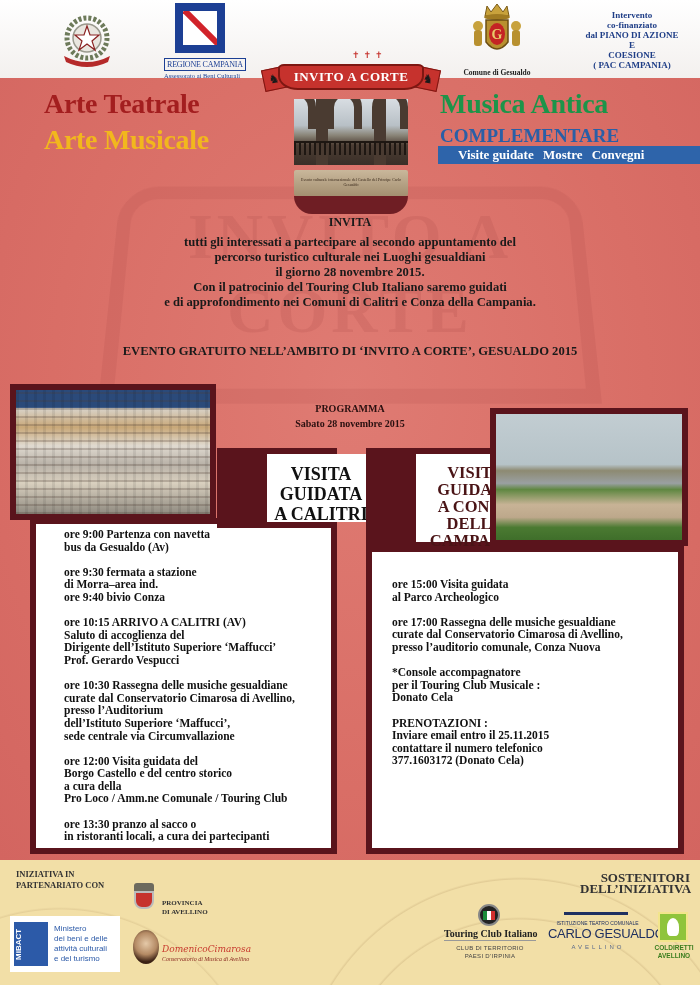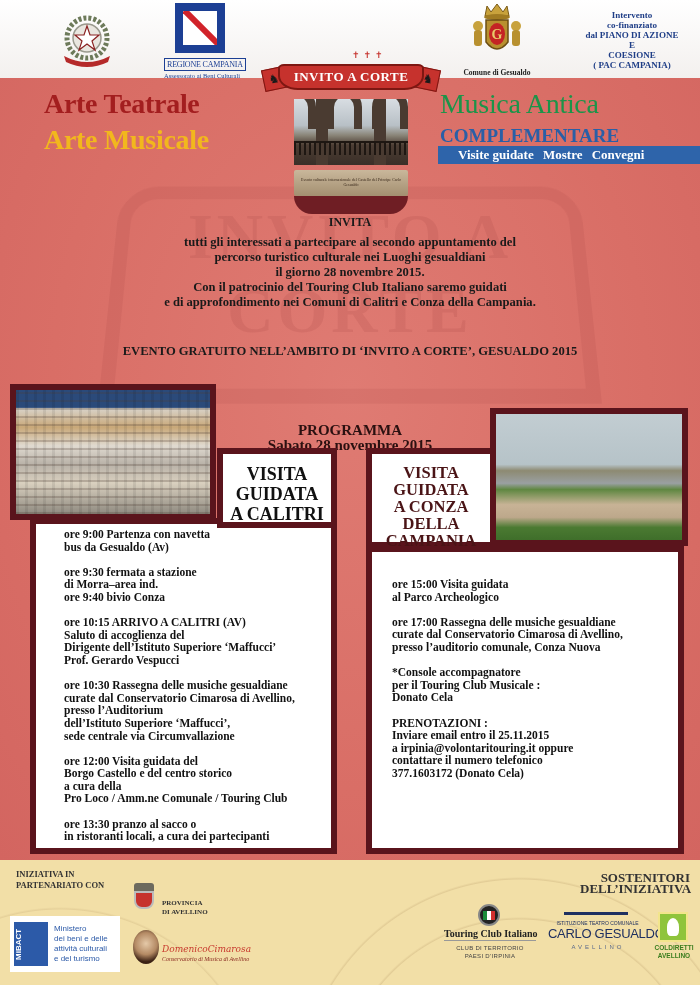--- a/index.html
+++ b/index.html
@@ -94,34 +94,34 @@
     font-size: 4px; text-align: center; color: #3b2a1c; padding-top: 7px; line-height: 5px;
   }
   .plaque-base {
     left: 294px; top: 196px; width: 114px; height: 18px;
     background: #6f1e24; border-radius: 0 0 50px 50px;
   }
 
   
   .t-teatrale { left: 44px; top: 88px; font-size: 28px; font-weight: bold; color: #a31e1f; white-space: nowrap; letter-spacing: -0.3px; }
   .t-musicale { left: 44px; top: 124px; font-size: 28px; font-weight: bold; color: #f2b71d; white-space: nowrap; letter-spacing: -0.3px; }
-  .t-antica { left: 440px; top: 88px; font-size: 28px; font-weight: normal; color: #1c9449; white-space: nowrap; letter-spacing: -0.3px; }
+  .t-antica { left: 440px; top: 88px; font-size: 28px; font-weight: bold; color: #1c9449; white-space: nowrap; letter-spacing: -0.3px; }
   .t-complementare { left: 440px; top: 125px; font-size: 19px; font-weight: bold; color: #2a5fa6; white-space: nowrap; }
   .t-strip {
     left: 438px; top: 146px; width: 262px; height: 18px; background: #2e64aa;
     color: #fff; font-size: 13px; font-weight: bold; padding-left: 20px; line-height: 18px; white-space: nowrap;
   }
   .t-strip span { margin-right: 6px; }
 
   
   .invita-title { left: 0; top: 215px; width: 700px; text-align: center; font-size: 12px; font-weight: bold; }
   .invita-body { left: 0; top: 235px; width: 700px; text-align: center; font-size: 12.6px; line-height: 15px; font-weight: bold; }
   .evento { left: 0; top: 344px; width: 700px; text-align: center; font-size: 12.6px; font-weight: bold; }
 
-  .programma { left: 230px; top: 423px; width: 240px; text-align: center; font-size: 15px; font-weight: bold; line-height: 15px; color: #2a1010; }
+  .programma { left: 230px; top: 401px; width: 240px; text-align: center; font-size: 10px; font-weight: bold; line-height: 15px; color: #2a1010; }
 
   
   .frame { background: #5a141c; padding: 6px; }
   .photo-calitri-frame { left: 10px; top: 384px; width: 206px; height: 136px; }
   .photo-calitri {
     width: 100%; height: 100%;
     background:
       repeating-linear-gradient(90deg, rgba(0,0,0,0.08) 0 3px, transparent 3px 9px),
       repeating-linear-gradient(0deg, rgba(80,60,50,0.25) 0 2px, transparent 2px 8px),
       linear-gradient(180deg, #2b4a7a 0%, #2b4a7a 14%, #d8d2c8 15%, #c9a878 30%, #e0dad0 45%, #b9b2a8 60%, #d9d0bf 75%, #8f8a80 100%);
@@ -131,21 +131,21 @@
     width: 100%; height: 100%;
     background: linear-gradient(180deg, #c2cdd2 0%, #b6c3c8 40%, #8d8a72 45%, #9aa0a2 55%, #5f8741 60%, #c8b396 72%, #bda88b 82%, #4b7a32 90%, #3f6e2a 100%);
   }
 
   
   .box { background: #5a141c; padding: 6px; }
   .box-inner { background: #fff; width: 100%; height: 100%; }
 
   .calitri-title-box { left: 217px; top: 448px; width: 120px; height: 80px; }
   .calitri-box { left: 30px; top: 518px; width: 307px; height: 336px; }
-  .calitri-title-box .box-inner, .conza-title-box .box-inner { display: flex; align-items: flex-start; justify-content: center; text-align: center; }
+  .calitri-title-box .box-inner, .conza-title-box .box-inner { display: flex; align-items: flex-start; justify-content: center; text-align: center; margin-left: 44px; }
   .calitri-heading { font-size: 18px; font-weight: bold; line-height: 20px; color: #111; padding-top: 10px; }
 
   .conza-title-box { left: 366px; top: 448px; width: 130px; height: 100px; }
   .conza-box { left: 366px; top: 546px; width: 318px; height: 308px; }
   .conza-heading { font-size: 16.5px; font-weight: bold; line-height: 17px; color: #4a1416; padding-top: 10px; }
 
   
   .calitri-text { left: 64px; top: 528px; width: 270px; font-size: 11.5px; line-height: 12.6px; font-weight: bold; color: #111; }
   .conza-text { left: 392px; top: 578px; width: 290px; font-size: 11.5px; line-height: 12.6px; font-weight: bold; color: #111; }
   .para { margin-bottom: 12.6px; white-space: nowrap; }
@@ -361,21 +361,20 @@
     <div>presso l’auditorio comunale, Conza Nuova</div>
   </div>
   <div class="para">
     <div>*Console accompagnatore</div>
     <div>per il Touring Club Musicale :</div>
     <div>Donato Cela</div>
   </div>
   <div class="para">
     <div>PRENOTAZIONI :</div>
     <div>Inviare email entro il 25.11.2015</div>
-    <div>a irpinia@volontaritouring.it oppure</div>
     <div>contattare il numero telefonico</div>
     <div>377.1603172 (Donato Cela)</div>
   </div>
 </div>
 
 <div class="abs footer"></div>
 <div class="abs f-label-left">
   <div>INIZIATIVA IN</div>
   <div>PARTENARIATO CON</div>
 </div>

